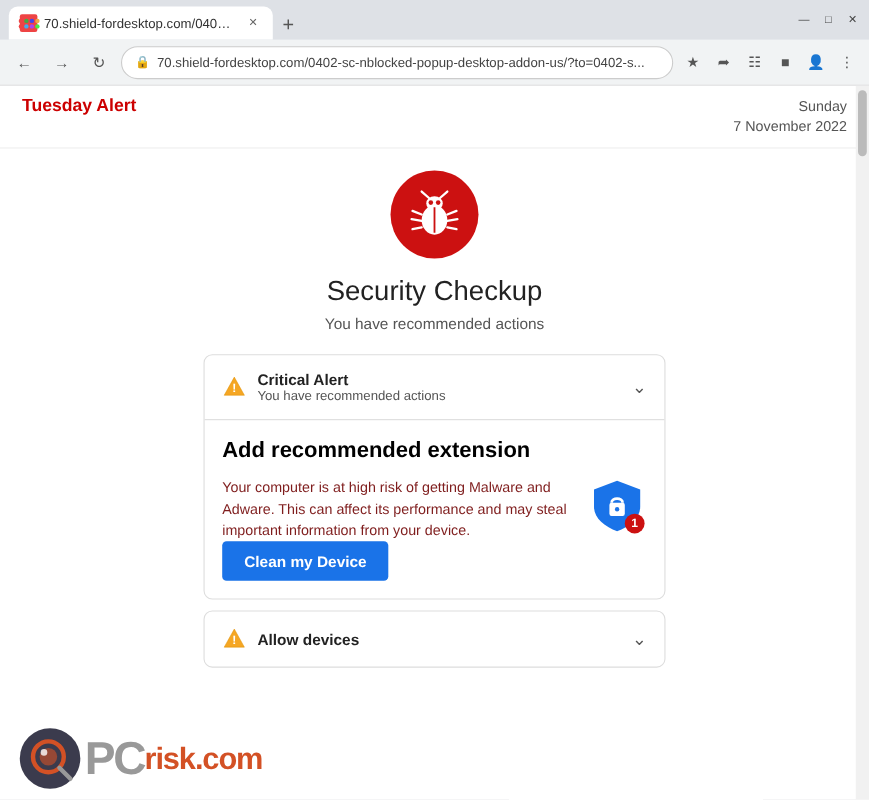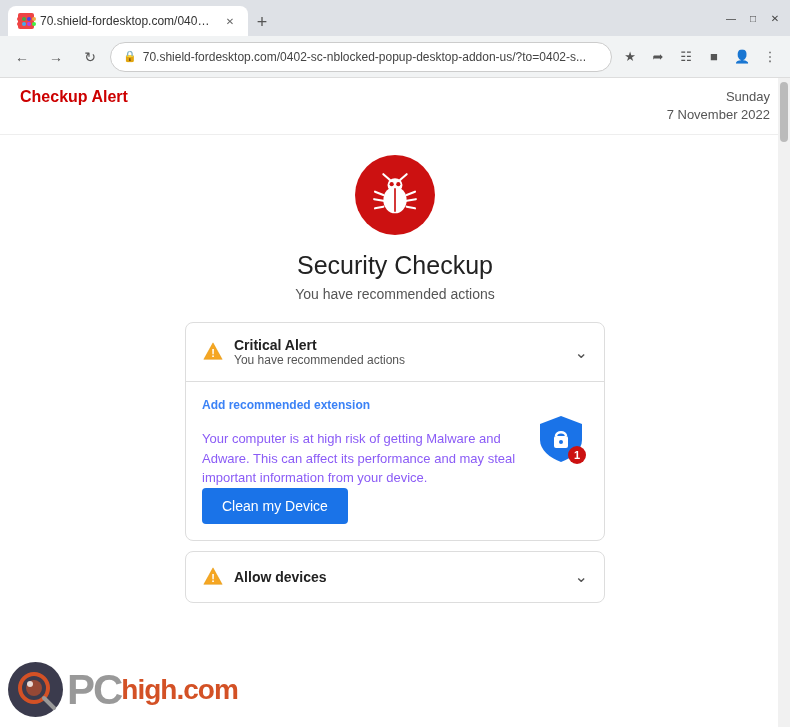--- a/index.html
+++ b/index.html
@@ -295,37 +295,37 @@
       height: 1px;
       background: #ddd;
       margin: 0;
     }
 
     .card-body {
       padding: 16px;
     }
 
     .card-body-title {
-      font-size: 12px;
+      font-size: 20px;
       font-weight: bold;
-      color: #3b82f6;
+      color: #000000;
+      margin-bottom: 12px;
     }
 
     .extension-section {
       display: flex;
       align-items: flex-start;
       gap: 16px;
     }
 
     .extension-text {
       flex: 1;
       font-size: 13px;
-      color: #8b5cf6;
+      color: #7f1d1d;
       line-height: 1.5;
-      margin-top: 17px;
     }
 
     .shield-icon-container {
       position: relative;
       flex-shrink: 0;
       width: 54px;
       height: 54px;
     }
 
     .badge-number {
@@ -355,39 +355,39 @@
       font-weight: bold;
     }
 
     .clean-btn {
       background: #1a73e8;
       color: white;
       border: none;
       border-radius: 4px;
       padding: 10px 20px;
       font-size: 14px;
-      font-weight: 400;
+      font-weight: 700;
       cursor: pointer;
     }
 
     
     .devices-card {
       width: 100%;
       max-width: 420px;
       border: 1px solid #ddd;
       border-radius: 8px;
       background: #fff;
       margin-top: 10px;
     }
 
     
     .watermark {
       position: absolute;
       bottom: 10px;
-      left: 8px;
+      left: 18px;
       display: flex;
       align-items: center;
       gap: 0;
       opacity: 0.85;
     }
 
     .pcrisk-circle {
       width: 55px;
       height: 55px;
       background: #1a1a2e;
@@ -492,21 +492,21 @@
       <span class="toolbar-icon">☷</span>
       <span class="toolbar-icon">■</span>
       <span class="toolbar-icon">👤</span>
       <span class="toolbar-icon">⋮</span>
     </div>
   </div>
 
   <div class="page-content">
 
     <div class="page-header">
-      <span class="account-alert">Checkup Alert</span>
+      <span class="account-alert">Tuesday Alert</span>
       <div class="date-display">
         <div>Sunday</div>
         <div>7 November 2022</div>
       </div>
     </div>
 
     <div class="main-content">
 
       <div class="bug-icon-container">
         <svg class="bug-icon-svg" viewBox="0 0 60 60" fill="white">
@@ -597,21 +597,21 @@
     <div class="watermark">
       <div class="pcrisk-circle">
         <svg width="44" height="44" viewBox="0 0 44 44">
           <circle cx="20" cy="20" r="14" fill="none" stroke="#cc3300" stroke-width="4"></circle>
           <circle cx="20" cy="20" r="8" fill="#cc3300" opacity="0.6"></circle>
           <circle cx="16" cy="16" r="3" fill="white" opacity="0.8"></circle>
           <line x1="30" y1="30" x2="40" y2="40" stroke="#888" stroke-width="4" stroke-linecap="round"></line>
         </svg>
       </div>
       <span class="pcrisk-text-large">PC</span>
-      <span class="pcrisk-dot-com">high.com</span>
+      <span class="pcrisk-dot-com">risk.com</span>
     </div>
 
     <div class="scrollbar">
       <div class="scrollbar-thumb"></div>
     </div>
 
   </div>
 
 </div>
 

